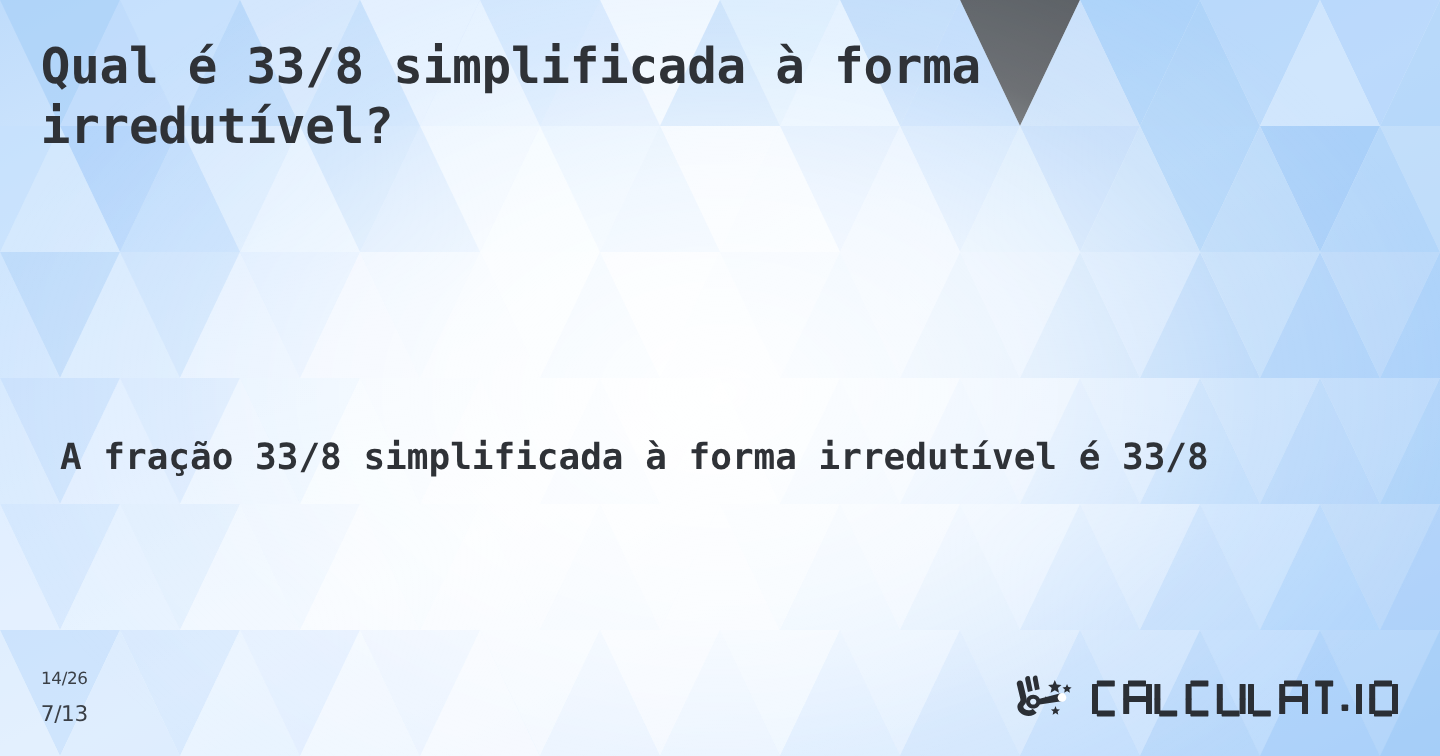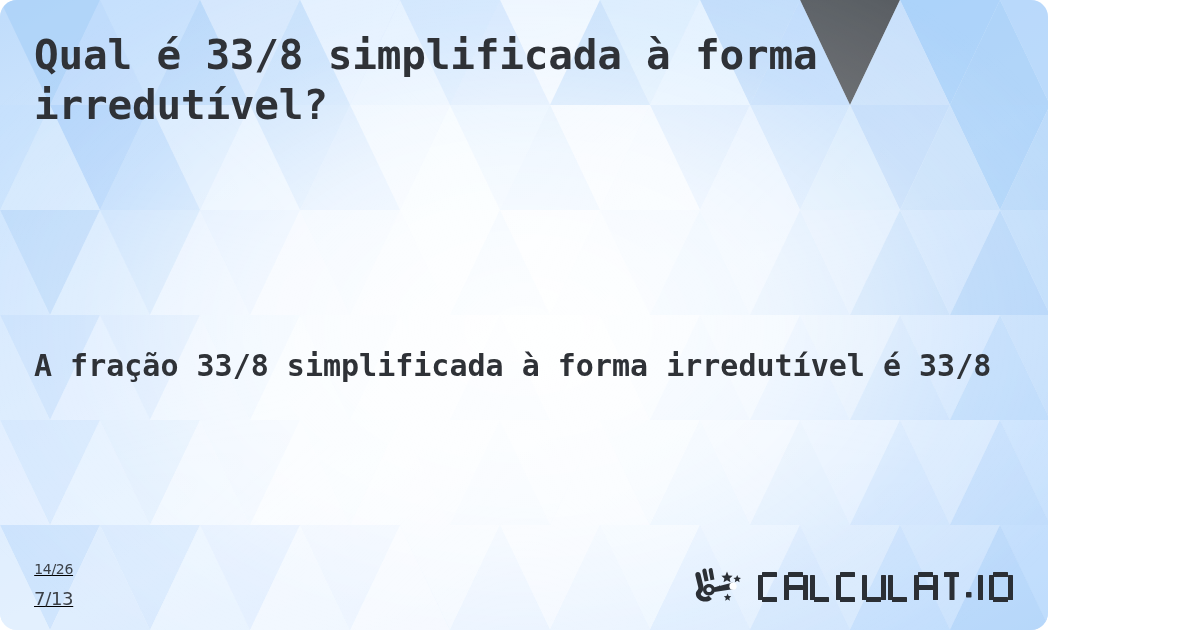--- a/index.html
+++ b/index.html
@@ -3,26 +3,25 @@
 <meta charset="utf-8">
 <style>
   html, body {
     margin: 0;
     padding: 0;
     background: #ffffff;
   }
 
   #canvas {
     position: relative;
-    width: 1048px;
+    width: 1200px;
     height: 630px;
     overflow: hidden;
     font-family: "DejaVu Sans Mono", "Liberation Mono", monospace;
     background: #e8f2fd;
-    border-radius: 17px;
   }
 
   
   #bg-poly {
     position: absolute;
     inset: 0;
     width: 1200px;
     height: 630px;
     z-index: 0;
   }
@@ -69,39 +68,38 @@
     font-weight: normal;
     line-height: 1.62;
     color: #4c5158;
   }
 
   .answer {
     position: absolute;
     left: 34px;
     top: 343px;
     width: 1130px;
-    margin: 0;
+    margin: 16px;
     font-size: 30px;
     font-weight: bold;
     line-height: 1.50;
     color: #2f3237;
   }
 
   
   .footer {
     position: absolute;
     left: 0;
     right: 0;
     bottom: 22px;
     height: 52px;
     display: flex;
-    align-items: flex-end;
+    align-items: center;
     padding: 0 30px 0 34px;
     box-sizing: border-box;
-    text-decoration: underline;
   }
 
   .fraction-badge {
     display: flex;
     flex-direction: column;
     align-items: center;
     justify-content: center;
     line-height: 1.0;
     color: #3a3f46;
     font-family: "DejaVu Sans", "Liberation Sans", sans-serif;

